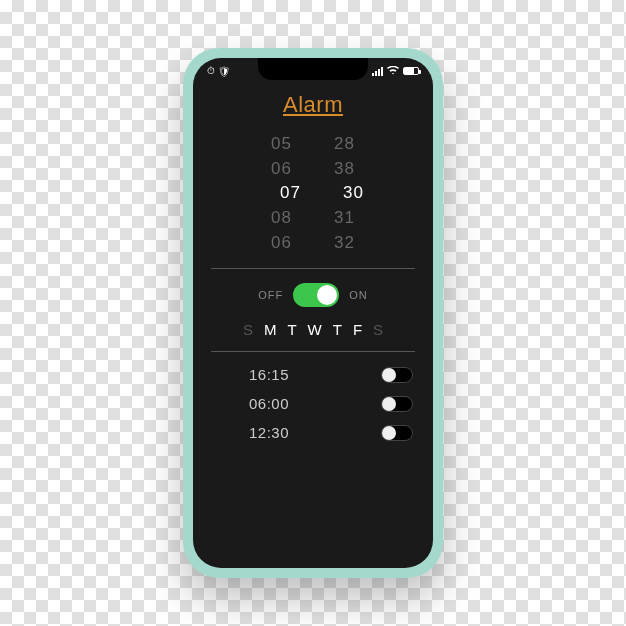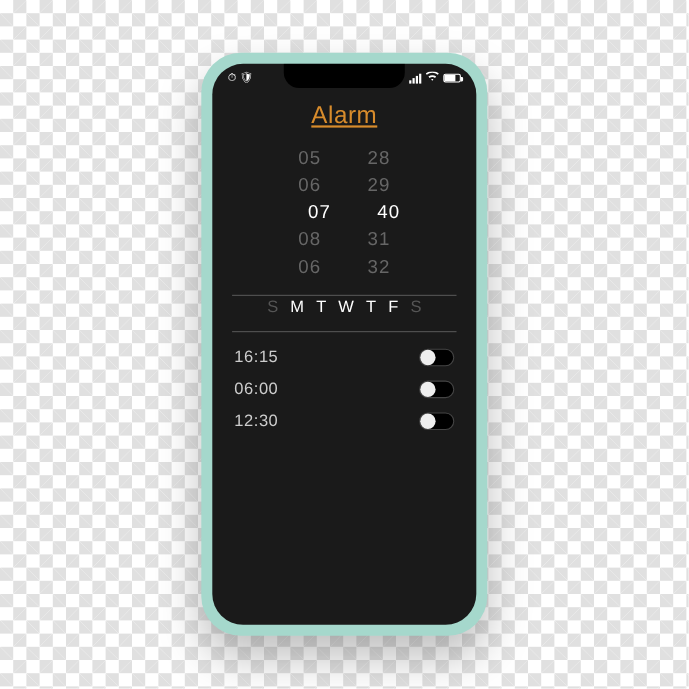--- a/index.html
+++ b/index.html
@@ -138,21 +138,21 @@
   }
   .day { font-size: 15px; color: #fff; }
   .day.off { color: #555; }
   .alarms { padding: 8px 20px 0; }
   .alarm-row {
     display: flex;
     justify-content: space-between;
     align-items: center;
     padding: 6px 0;
   }
-  .alarm-time { color: #ccc; font-size: 15px; letter-spacing: 0.5px; }
+  .alarm-time { color: #ccc; font-size: 15px; letter-spacing: 0.5px; margin-left: 36px; }
   .small-toggle {
     width: 32px;
     height: 16px;
     background: #000;
     border: 1px solid #444;
     border-radius: 8px;
     position: relative;
   }
   .small-knob {
     width: 14px;
@@ -211,27 +211,34 @@
     <div class="picker">
       <div class="wheel">
         <div class="wheel-val">05</div>
         <div class="wheel-val">06</div>
         <div class="wheel-val sel">07</div>
         <div class="wheel-val">08</div>
         <div class="wheel-val">06</div>
       </div>
       <div class="wheel">
         <div class="wheel-val">28</div>
-        <div class="wheel-val">29</div>
-        <div class="wheel-val sel">40</div>
+        <div class="wheel-val">38</div>
+        <div class="wheel-val sel">30</div>
         <div class="wheel-val">31</div>
         <div class="wheel-val">32</div>
       </div>
     </div>
 
+    <div class="toggle-row">
+      <span class="toggle-label">OFF</span>
+      <div class="toggle">
+        <div class="toggle-knob"></div>
+      </div>
+      <span class="toggle-label">ON</span>
+    </div>
 
     <div class="week">
       <span class="day off">S</span>
       <span class="day">M</span>
       <span class="day">T</span>
       <span class="day">W</span>
       <span class="day">T</span>
       <span class="day">F</span>
       <span class="day off">S</span>
     </div>

